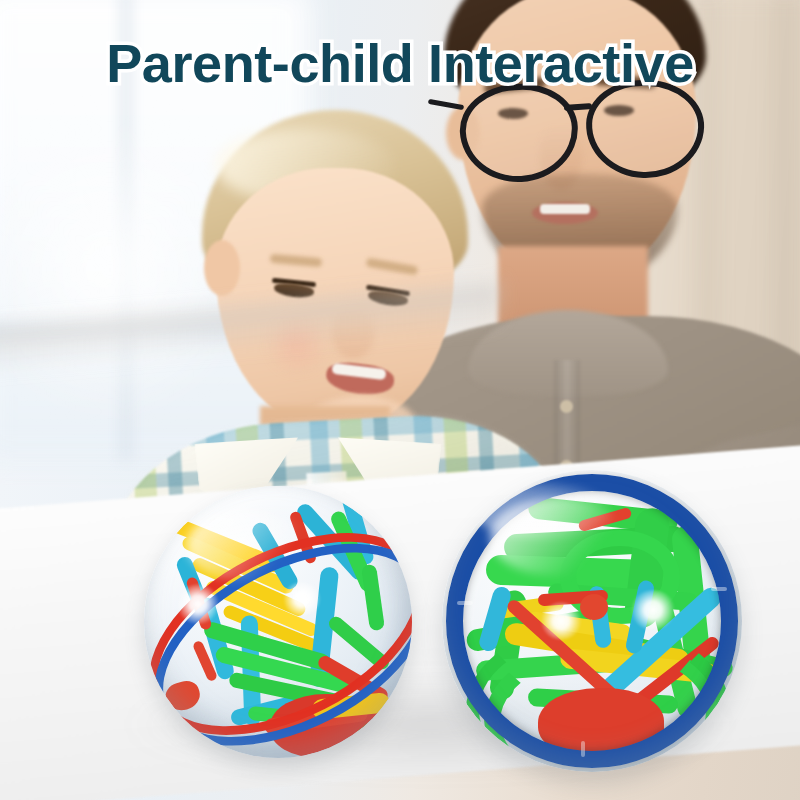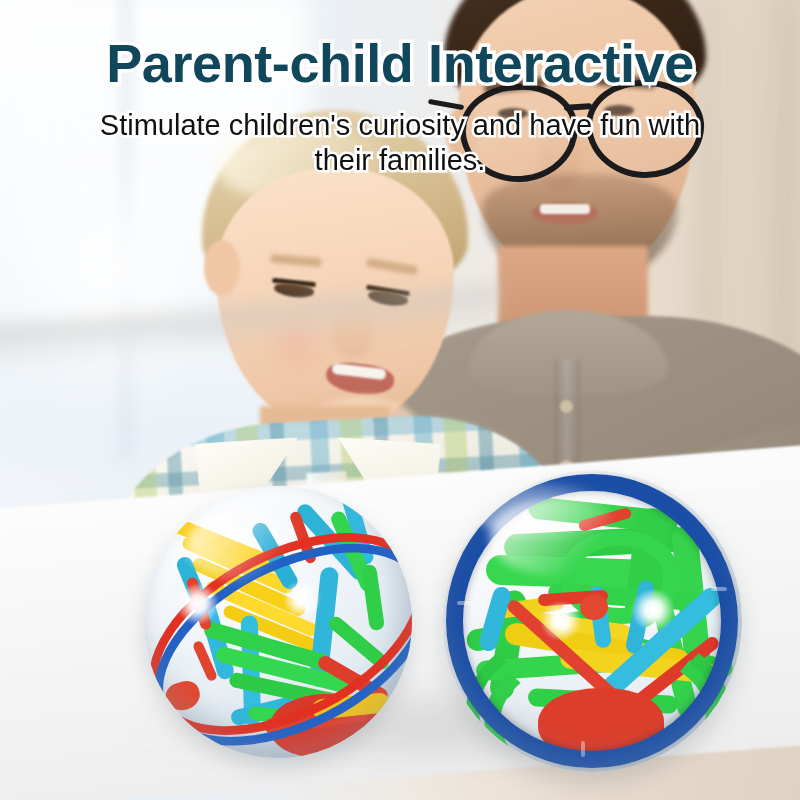--- a/index.html
+++ b/index.html
@@ -562,15 +562,14 @@
       <div class="glint" style="left:98px;top:132px;width:42px;height:38px"></div>
       <div class="glint" style="left:188px;top:120px;width:46px;height:40px"></div>
       <div class="shell-gloss"></div>
       <div class="shell-rim"></div>
     </div>
 
   </div>
 
   <div class="txt" id="headline">Parent-child Interactive</div>
 
-  <div class="txt" id="subhead">Stimulate children's curiosity and have fun with their families.</div>
 
 </div>
 
 </body></html>

